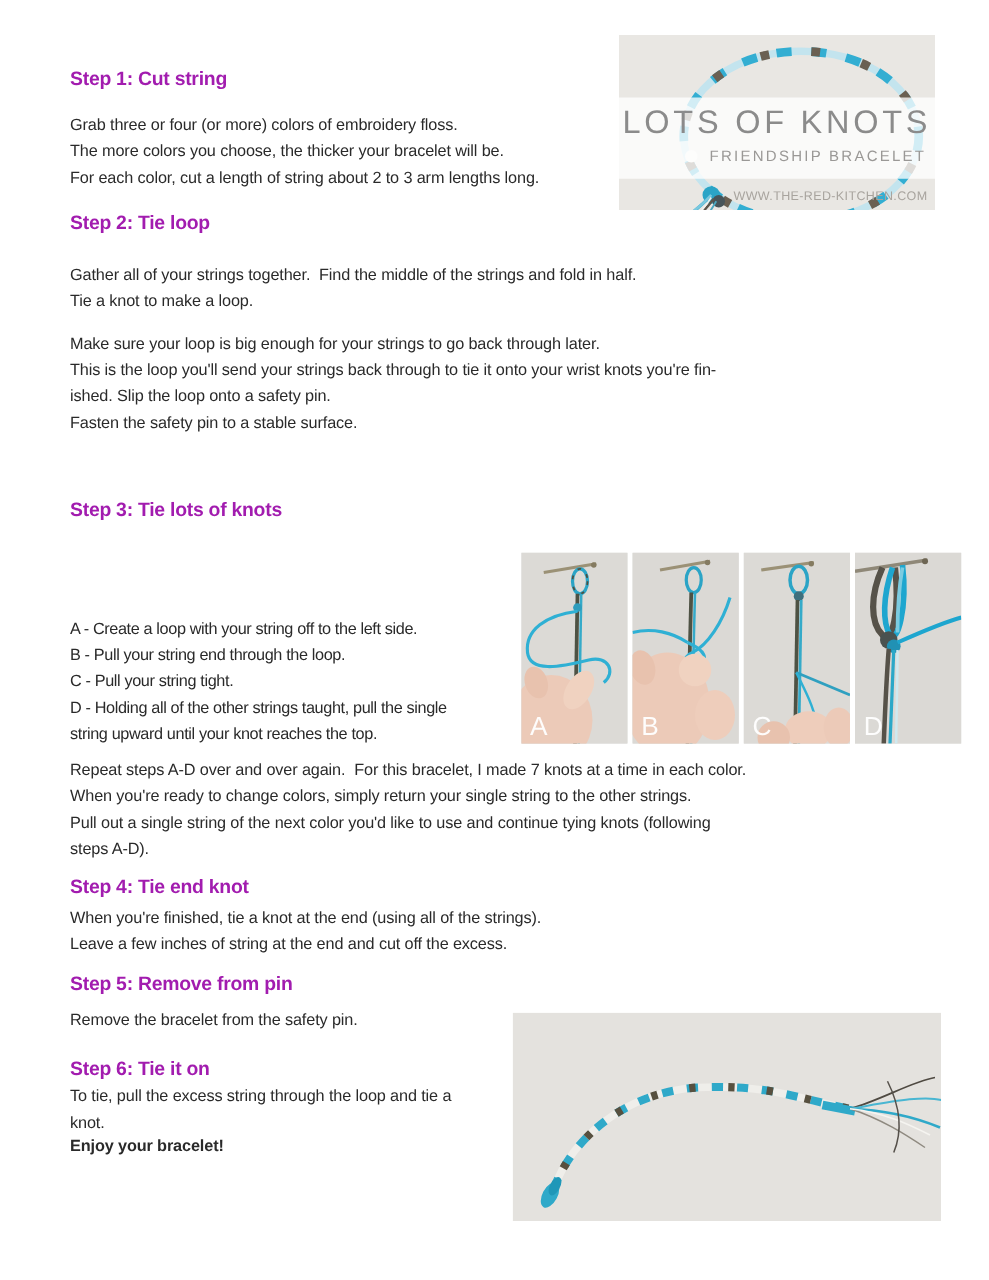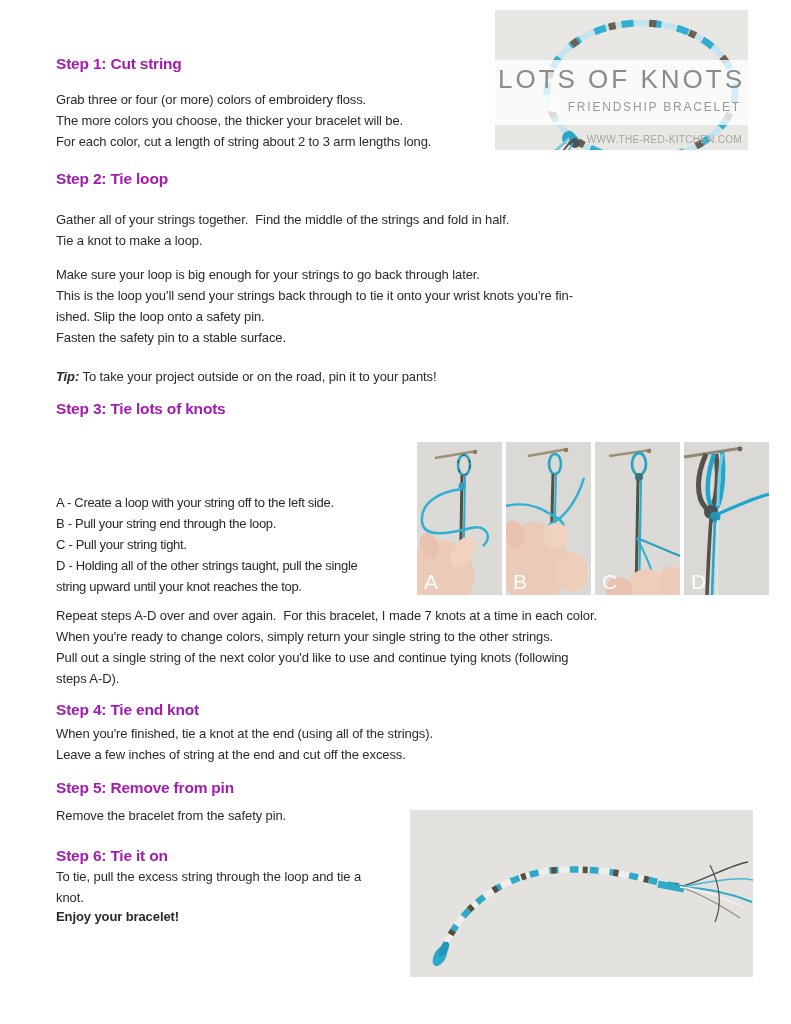--- a/index.html
+++ b/index.html
@@ -55,21 +55,20 @@
 The more colors you choose, the thicker your bracelet will be.
 For each color, cut a length of string about 2 to 3 arm lengths long.</div>
 
   <div class="h" style="left:56px; top:168px;">Step 2: Tie loop</div>
   <div class="body" style="left:56px; top:209px;">Gather all of your strings together.  Find the middle of the strings and fold in half.
 Tie a knot to make a loop.</div>
   <div class="body" style="left:56px; top:264px;">Make sure your loop is big enough for your strings to go back through later.
 This is the loop you'll send your strings back through to tie it onto your wrist knots you're fin-
 ished. Slip the loop onto a safety pin.
 Fasten the safety pin to a stable surface.</div>
-  <div class="body" style="left:56px; top:366px;"><span class="bi">Tip:</span><span> To take your project outside or on the road, pin it to your pants!</span></div>
 
   <div class="h" style="left:56px; top:398px;">Step 3: Tie lots of knots</div>
   <div class="body tight" style="left:56px; top:492px;">A - Create a loop with your string off to the left side.
 B - Pull your string end through the loop.
 C - Pull your string tight.
 D - Holding all of the other strings taught, pull the single
 string upward until your knot reaches the top.</div>
   <div class="body" style="left:56px; top:605px;">Repeat steps A-D over and over again.  For this bracelet, I made 7 knots at a time in each color.
 When you're ready to change colors, simply return your single string to the other strings.
 Pull out a single string of the next color you'd like to use and continue tying knots (following
@@ -80,21 +79,21 @@
 Leave a few inches of string at the end and cut off the excess.</div>
 
   <div class="h" style="left:56px; top:777px;">Step 5: Remove from pin</div>
   <div class="body" style="left:56px; top:805px;">Remove the bracelet from the safety pin.</div>
 
   <div class="h" style="left:56px; top:845px;">Step 6: Tie it on</div>
   <div class="body" style="left:56px; top:866px;">To tie, pull the excess string through the loop and tie a
 knot.</div>
   <div class="body bold" style="left:56px; top:906px;">Enjoy your bracelet!</div>
 
-  <div class="figure" style="left:495px; top:10px; width:253px; height:140px;">
+  <div class="figure" style="left:495px; top:28px; width:253px; height:140px;">
     <svg width="253" height="180" viewBox="0 0 253 180">
       <rect width="253" height="180" fill="#e9e7e3"></rect>
       <ellipse cx="146" cy="81" rx="94" ry="68" fill="none" stroke="#c3e4ee" stroke-width="6"></ellipse>
       <ellipse cx="146" cy="81" rx="94" ry="68" fill="none" stroke="#33aed2" stroke-width="7" stroke-dasharray="12 16"></ellipse>
       <ellipse cx="146" cy="81" rx="94" ry="68" fill="none" stroke="#6a6052" stroke-width="7" stroke-dasharray="7 34" stroke-dashoffset="18"></ellipse>
       <circle cx="58" cy="97" r="5" fill="#f4f3f0"></circle>
       <circle cx="74" cy="128" r="7" fill="#2ba4c6"></circle>
       <circle cx="80" cy="133" r="5" fill="#47555a"></circle>
       <path d="M74,128 C58,146 38,156 18,166" stroke="#3fb3d4" stroke-width="2.5" fill="none"></path>
       <path d="M76,131 C60,152 42,164 26,176" stroke="#5d564c" stroke-width="2" fill="none"></path>

